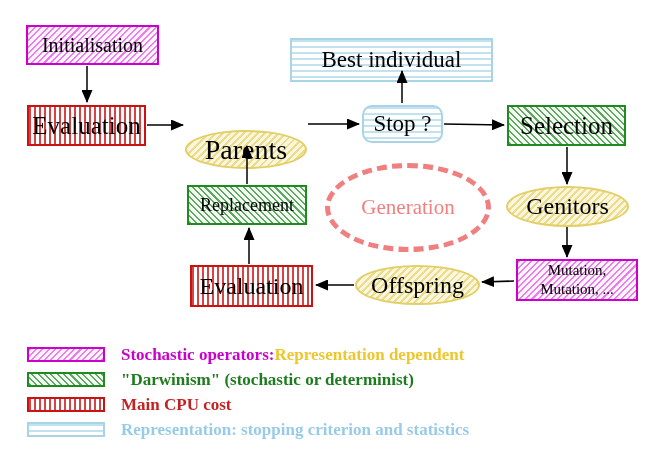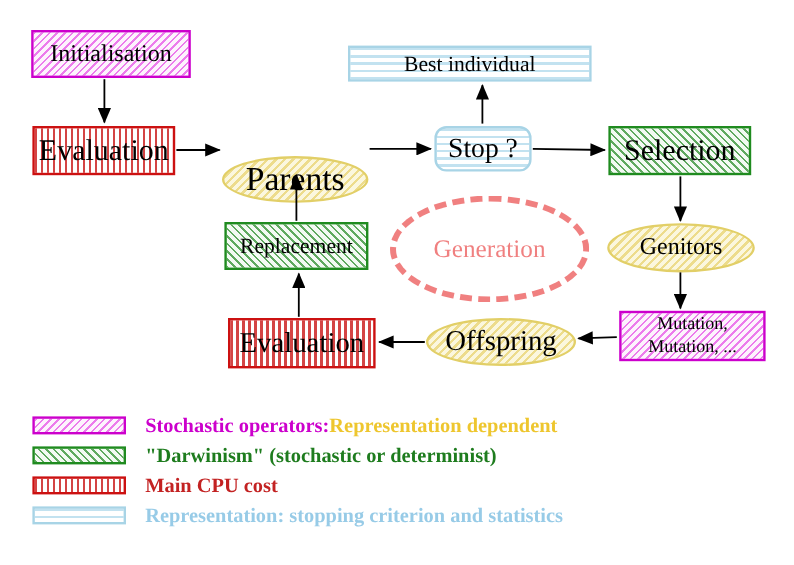--- a/index.html
+++ b/index.html
@@ -61,29 +61,29 @@
   </div>
 
   <div class="node hatch-yellow" style="left:185px;top:105px;width:122px;height:39px;font-size:28px;margin-top:25px;">
     <span>Parents</span>
   </div>
 
   <div class="node stripes-cyan" style="left:362px;top:105px;width:81px;height:38px;font-size:23px;border-radius:10px;">
     <span>Stop ?</span>
   </div>
 
-  <div class="node stripes-cyan" style="left:290px;top:38px;width:203px;height:30px;font-size:18px;">
+  <div class="node stripes-cyan" style="left:290px;top:38px;width:203px;height:44px;font-size:23px;">
     <span>Best individual</span>
   </div>
 
   <div class="node hatch-green" style="left:507px;top:105px;width:119px;height:41px;font-size:25px;">
     <span>Selection</span>
   </div>
 
-  <div class="node hatch-yellow" style="left:506px;top:186px;width:123px;height:41px;font-size:20px;">
+  <div class="node hatch-yellow" style="left:506px;top:186px;width:123px;height:41px;font-size:24px;">
     <span>Genitors</span>
   </div>
 
   <div class="node hatch-magenta" style="left:516px;top:259px;width:122px;height:42px;font-size:15px;line-height:1.25;">
     <span>
       <span style="display:block;">Mutation,</span>
       <span style="display:block;">Mutation, ...</span>
     </span>
   </div>
 

